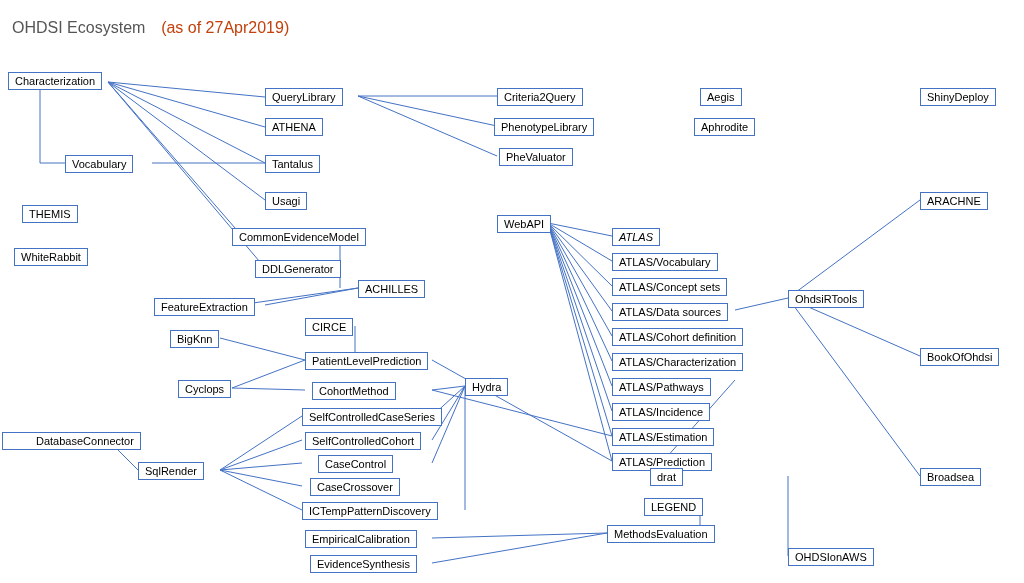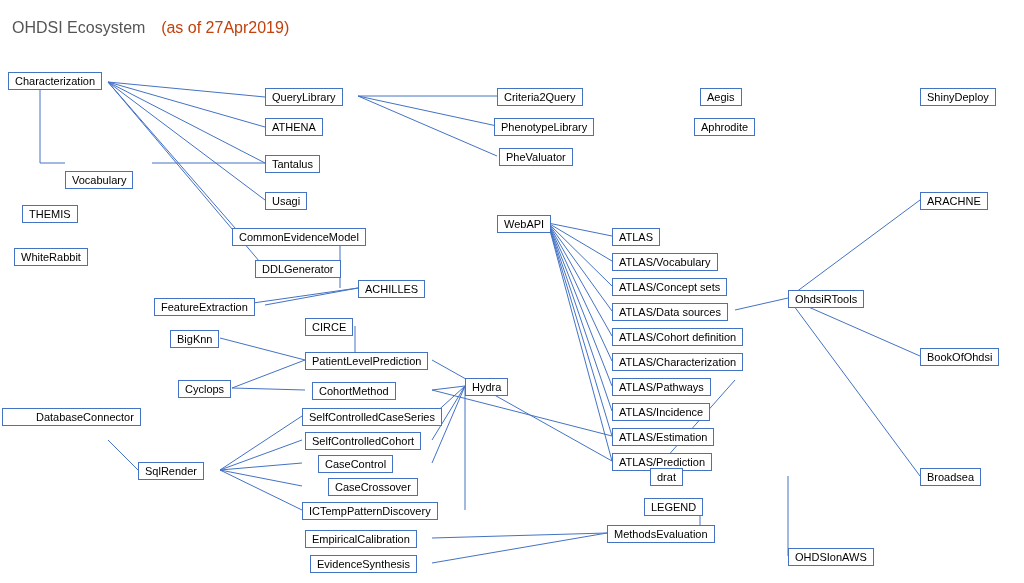--- a/index.html
+++ b/index.html
@@ -124,21 +124,21 @@
   <line x1="432" y1="563" x2="607" y2="533"></line>
 
   <line x1="358" y1="96" x2="497" y2="96"></line>
   <line x1="358" y1="96" x2="497" y2="126"></line>
   <line x1="358" y1="96" x2="497" y2="156"></line>
 
   <line x1="340" y1="244" x2="340" y2="288"></line>
 </svg>
 
 <div class="node" style="left: 8px; top: 72px;">Characterization</div>
-<div class="node" style="left: 65px; top: 171px;">Vocabulary</div>
+<div class="node" style="left: 65px; top: 155px;">Vocabulary</div>
 <div class="node" style="left: 22px; top: 205px;">THEMIS</div>
 <div class="node" style="left: 14px; top: 248px;">WhiteRabbit</div>
 <div class="node" style="left: 265px; top: 88px;">QueryLibrary</div>
 <div class="node" style="left: 265px; top: 118px;">ATHENA</div>
 <div class="node" style="left: 265px; top: 155px;">Tantalus</div>
 <div class="node" style="left: 265px; top: 192px;">Usagi</div>
 <div class="node" style="left: 232px; top: 228px;">CommonEvidenceModel</div>
 <div class="node" style="left: 255px; top: 260px;">DDLGenerator</div>
 <div class="node" style="left: 497px; top: 88px;">Criteria2Query</div>
 <div class="node" style="left: 494px; top: 118px;">PhenotypeLibrary</div>
@@ -147,28 +147,28 @@
 <div class="node" style="left: 358px; top: 280px;">ACHILLES</div>
 <div class="node" style="left: 154px; top: 298px;">FeatureExtraction</div>
 <div class="node" style="left: 170px; top: 330px;">BigKnn</div>
 <div class="node" style="left: 178px; top: 380px;">Cyclops</div>
 <div class="node" style="left: 305px; top: 318px;">CIRCE</div>
 <div class="node" style="left: 305px; top: 352px;">PatientLevelPrediction</div>
 <div class="node" style="left: 312px; top: 382px;">CohortMethod</div>
 <div class="node" style="left: 302px; top: 408px;">SelfControlledCaseSeries</div>
 <div class="node" style="left: 305px; top: 432px; text-align: right;">SelfControlledCohort</div>
 <div class="node" style="left: 318px; top: 455px;">CaseControl</div>
-<div class="node" style="left: 328px; top: 478px; text-align: center;">CaseCrossover</div>
+<div class="node" style="left: 310px; top: 478px; text-align: center;">CaseCrossover</div>
 <div class="node" style="left: 302px; top: 502px;">ICTempPatternDiscovery</div>
 <div class="node" style="left: 305px; top: 530px;">EmpiricalCalibration</div>
 <div class="node" style="left: 310px; top: 555px;">EvidenceSynthesis</div>
 <div class="node" style="left: 465px; top: 378px;">Hydra</div>
-<div class="node" style="left: 2px; top: 408px; padding-left: 33px;">DatabaseConnector</div>
+<div class="node" style="left: 2px; top: 432px; padding-left: 33px;">DatabaseConnector</div>
 <div class="node" style="left: 138px; top: 462px;">SqlRender</div>
-<div class="node" style="left: 612px; top: 228px;">ATLAS</div>
+<div class="node" style="left: 612px; top: 228px; font-style: italic;">ATLAS</div>
 <div class="node" style="left: 612px; top: 253px;">ATLAS/Vocabulary</div>
 <div class="node" style="left: 612px; top: 278px;">ATLAS/Concept sets</div>
 <div class="node" style="left: 612px; top: 303px;">ATLAS/Data sources</div>
 <div class="node" style="left: 612px; top: 328px;">ATLAS/Cohort definition</div>
 <div class="node" style="left: 612px; top: 353px;">ATLAS/Characterization</div>
 <div class="node" style="left: 612px; top: 378px;">ATLAS/Pathways</div>
 <div class="node" style="left: 612px; top: 403px;">ATLAS/Incidence</div>
 <div class="node" style="left: 612px; top: 428px;">ATLAS/Estimation</div>
 <div class="node" style="left: 612px; top: 453px;">ATLAS/Prediction</div>
 <div class="node" style="left: 788px; top: 290px;">OhdsiRTools</div>

